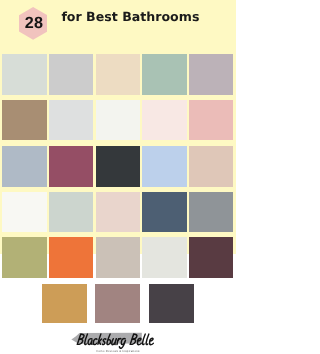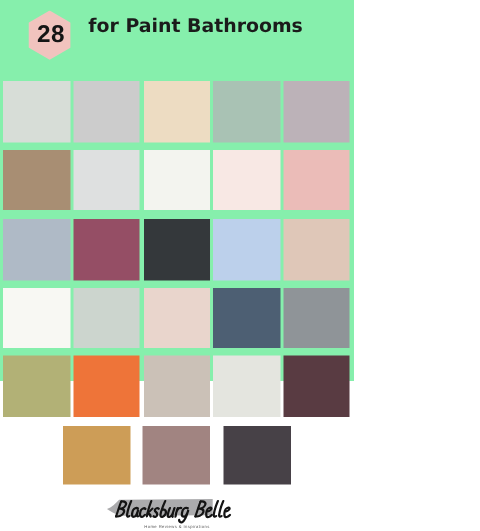--- a/index.html
+++ b/index.html
@@ -1,18 +1,18 @@
 <!DOCTYPE html>
 <html><head>
 <meta charset="utf-8">
 <style>
   html,body{margin:0;padding:0;}
   body{width:236px;height:354px;background:#ffffff;font-family:"Liberation Sans",sans-serif;overflow:hidden;
        -webkit-font-smoothing:antialiased;text-rendering:geometricPrecision;}
-  #pin{position:relative;width:236px;height:254px;background:#86efac;}
+  #pin{position:relative;width:236px;height:254px;background:#fef9c3;}
   #badge-num, #title, #tag{transform:translateZ(0);}
   
   #header{position:absolute;left:0;top:0;width:236px;height:46px;}
   #badge{position:absolute;left:19.1px;top:7.1px;width:28.2px;height:32.8px;}
   #badge svg{display:block;}
   #badge-num{position:absolute;left:19.1px;top:7.1px;width:28.2px;height:32.8px;display:flex;align-items:center;justify-content:center;
              font-size:16.2px;font-weight:bold;color:#151515;letter-spacing:0.35px;padding-top:0.9px;padding-left:1.6px;box-sizing:border-box;}
   #title{position:absolute;left:50.4px;top:6.7px;width:160px;text-align:center;
          font-family:"DejaVu Sans",sans-serif;
          font-size:12.6px;font-weight:bold;color:#1b1b1b;line-height:19.1px;}
@@ -41,21 +41,21 @@
 <div id="pin">
 
   <div id="header">
     <div id="badge">
       <svg width="28.2" height="32.8" viewBox="0 0 28.2 32.8">
         <polygon points="14.1,0 28.2,8.2 28.2,24.6 14.1,32.8 0,24.6 0,8.2" fill="#f1c3be"></polygon>
       </svg>
     </div>
     <div id="badge-num">28</div>
     <div id="title">
-      <div>for Paint Bathrooms</div>
+      <div>for Best Bathrooms</div>
     </div>
   </div>
 
   <div id="grid">
       <div class="row r0">
         <div class="sw" style="background: rgb(215, 221, 215);"></div>
         <div class="sw" style="background: rgb(204, 204, 204);"></div>
         <div class="sw" style="background: rgb(237, 220, 194);"></div>
         <div class="sw" style="background: rgb(169, 194, 180);"></div>
         <div class="sw" style="background: rgb(188, 178, 184);"></div>

